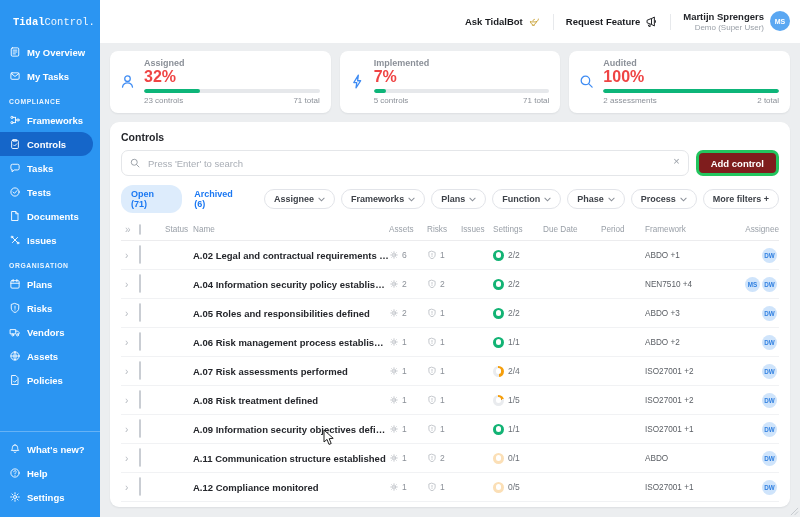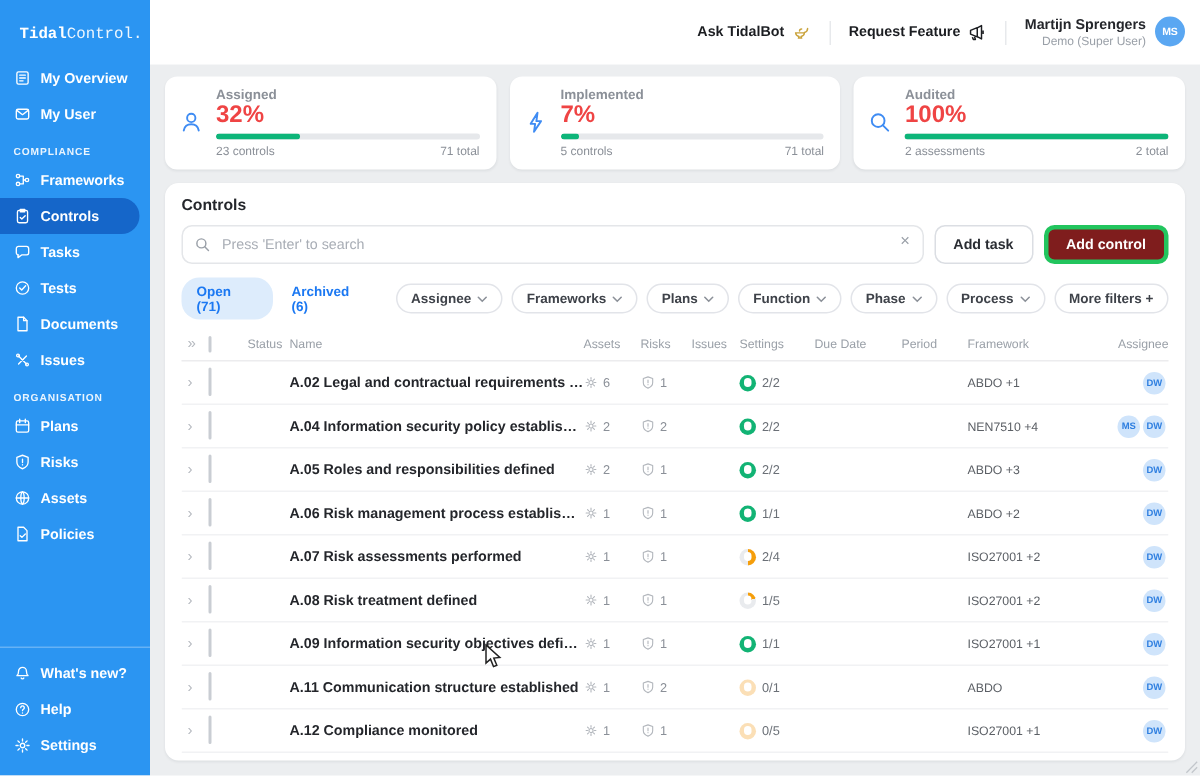--- a/index.html
+++ b/index.html
@@ -110,21 +110,21 @@
         </span>
         <span>My Overview</span>
       </div>
       <div class="nav-item">
         <span class="nic">
           <svg class="ic" viewBox="0 0 16 16">
             <rect x="2.5" y="3.8" width="11" height="8.6" rx="1.5"></rect>
             <path d="M3 4.8l5 3.8 5-3.8"></path>
           </svg>
         </span>
-        <span>My User</span>
+        <span>My Tasks</span>
       </div>
     </div>
   <div>
       <div class="sec-title">COMPLIANCE</div>
       <div class="nav-item">
         <span class="nic">
           <svg class="ic" viewBox="0 0 16 16">
             <circle cx="4" cy="4.5" r="1.5"></circle>
             <circle cx="4" cy="11.5" r="1.5"></circle>
             <circle cx="12" cy="8" r="1.5"></circle>
@@ -189,20 +189,31 @@
         <span>Plans</span>
       </div>
       <div class="nav-item">
         <span class="nic">
           <svg class="ic" viewBox="0 0 16 16">
             <path d="M8 2l5 1.8v4.2c0 3-2.2 5-5 6-2.8-1-5-3-5-6V3.8z"></path>
             <path d="M8 5.5v3M8 10.4v.2"></path>
           </svg>
         </span>
         <span>Risks</span>
+      </div>
+      <div class="nav-item">
+        <span class="nic">
+          <svg class="ic" viewBox="0 0 16 16">
+            <rect x="2" y="4.8" width="7" height="5.7"></rect>
+            <path d="M9 6.8h2.6l1.9 2v1.7h-1.6"></path>
+            <circle cx="5" cy="12" r="1.3"></circle>
+            <circle cx="11.3" cy="12" r="1.3"></circle>
+          </svg>
+        </span>
+        <span>Vendors</span>
       </div>
       <div class="nav-item">
         <span class="nic">
           <svg class="ic" viewBox="0 0 16 16">
             <circle cx="8" cy="8" r="5.5"></circle>
             <path d="M2.5 8h11M8 2.5c2 1.8 2 9.2 0 11-2-1.8-2-9.2 0-11z"></path>
           </svg>
         </span>
         <span>Assets</span>
       </div>
@@ -340,21 +351,20 @@
 
       <div class="search-row">
         <div class="search-wrap">
           <svg class="s-ic" viewBox="0 0 16 16">
               <circle cx="7" cy="7" r="4" fill="none" stroke="currentColor" stroke-width="1.3"></circle>
               <path d="M10 10l3.3 3.3" stroke="currentColor" stroke-width="1.3" stroke-linecap="round"></path>
             </svg>
           <input class="search-input" value="" placeholder="Press 'Enter' to search" style="">
           <span class="s-clear">×</span>
         </div>
-        <div class="btn btn-light">Add task</div>
         <div class="btn btn-primary">Add control</div>
       </div>
 
       <div class="filters">
           <div class="tab-open">Open (71)</div>
           <div class="tab-archived">Archived (6)</div>
           <div class="chip">
             <span>Assignee</span>
             <span><svg class="chev-s" viewBox="0 0 8 5">
                 <path d="M1 1l3 3 3-3" fill="none" stroke="#8b9098" stroke-width="1.2" stroke-linecap="round"></path>

